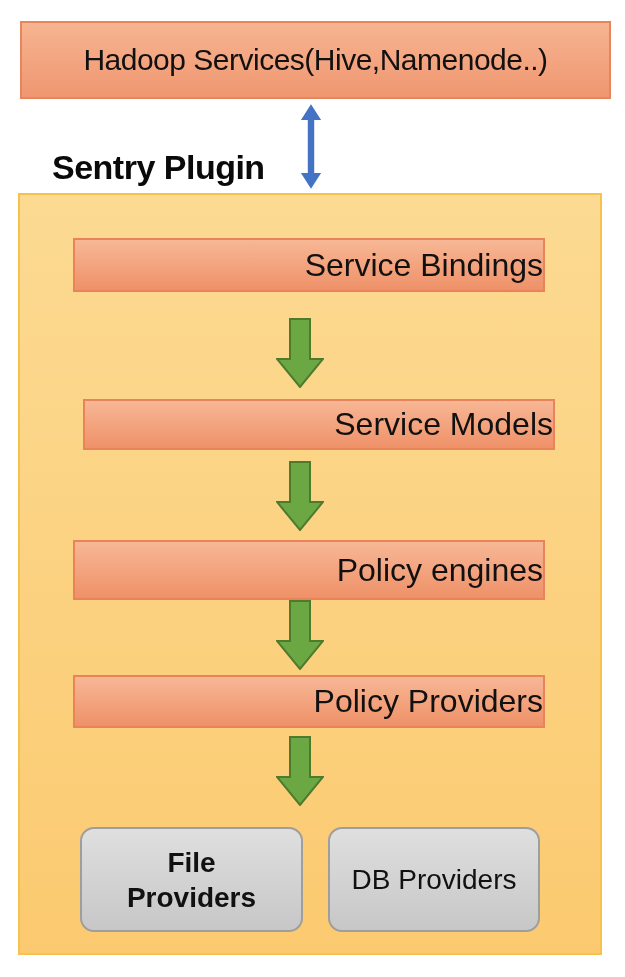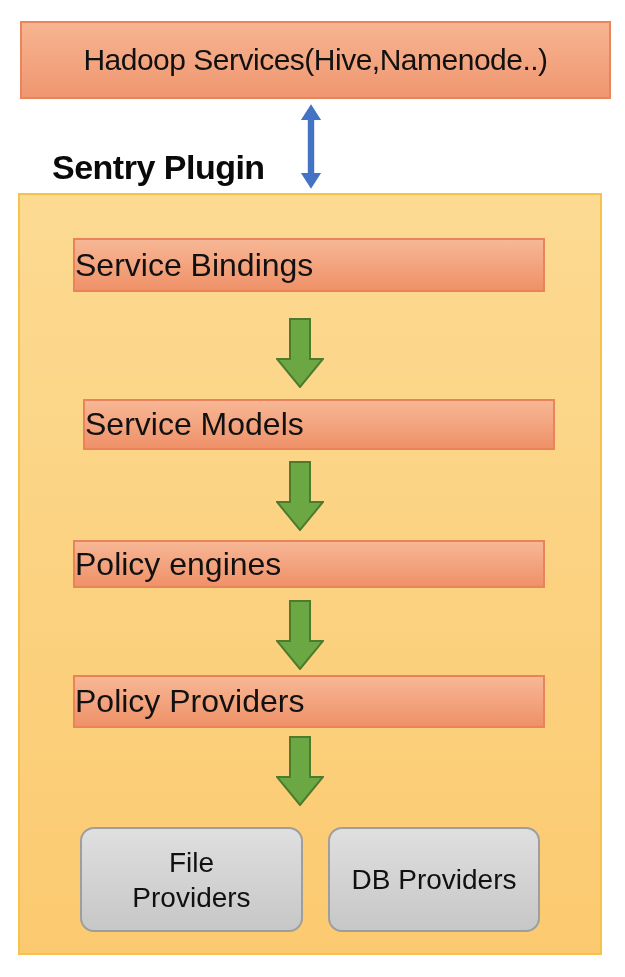--- a/index.html
+++ b/index.html
@@ -60,27 +60,27 @@
   }
 
   
   .flow-box {
     position: absolute;
     left: 73px;
     width: 472px;
     box-sizing: border-box;
     background: linear-gradient(to bottom, #F7B795, #EF9168);
     border: 2px solid #E8835C;
-    display: flex; align-items: center; justify-content: flex-start;
+    display: flex; align-items: center; justify-content: flex-end;
     font-size: 32px;
     color: #111111;
   }
   .flow-box.b1 { top: 238px; height: 54px; }
   .flow-box.b2 { top: 399px; height: 51px; margin-left: 10px; }
-  .flow-box.b3 { top: 540px; height: 48px; }
+  .flow-box.b3 { top: 540px; height: 60px; }
   .flow-box.b4 { top: 675px; height: 53px; }
 
   
   .green-arrow {
     position: absolute;
     left: 276px;
     width: 48px; height: 70px;
   }
   .green-arrow.a1 { top: 318px; }
   .green-arrow.a2 { top: 461px; }
@@ -97,21 +97,21 @@
     border: 2px solid #9E9E9E;
     border-radius: 14px;
     display: flex; align-items: center; justify-content: center;
     text-align: center;
     font-size: 28px;
     line-height: 1.25;
     color: #111111;
   }
   .provider-box.p1 { left: 80px;  width: 223px; }
   .provider-box.p2 { left: 328px; width: 212px; }
-  .provider-box.p1 .provider-label { max-width: 140px; } 
+  .provider-box.p1 .provider-label { max-width: 140px; font-weight: bold; } 
 </style>
 </head>
 <body>
 
 <div class="stage">
 
   <div class="hadoop-box">
     <span>Hadoop Services(Hive,Namenode..)</span>
   </div>
 

